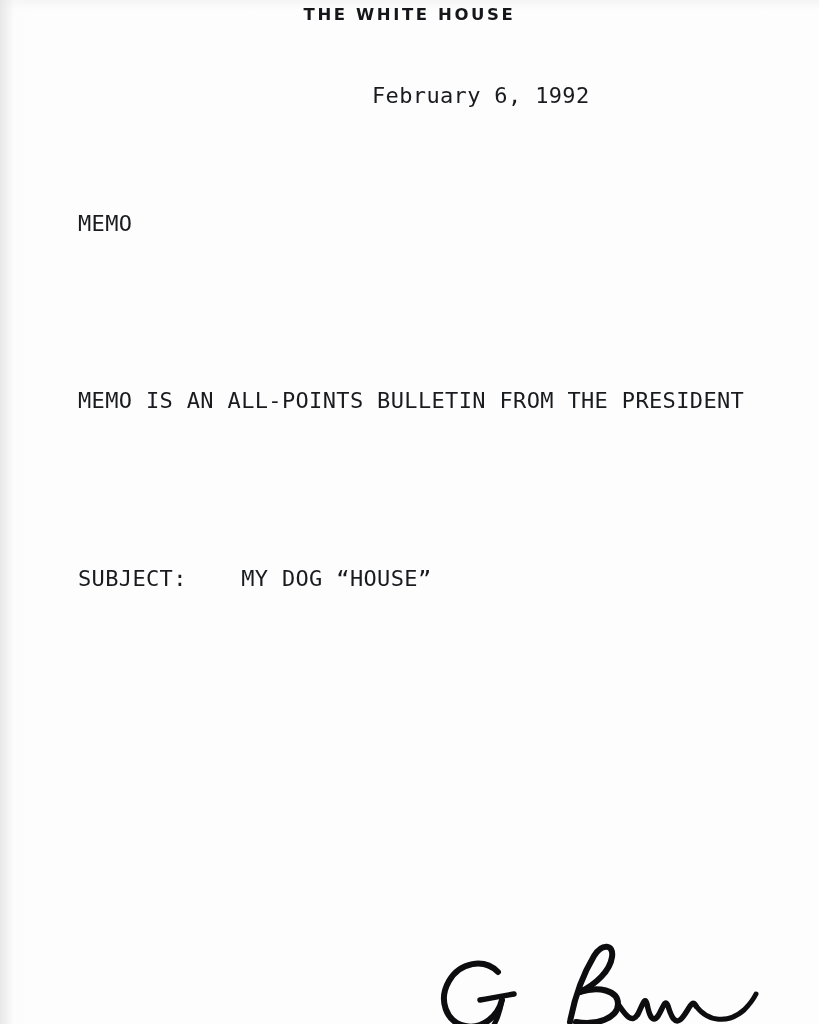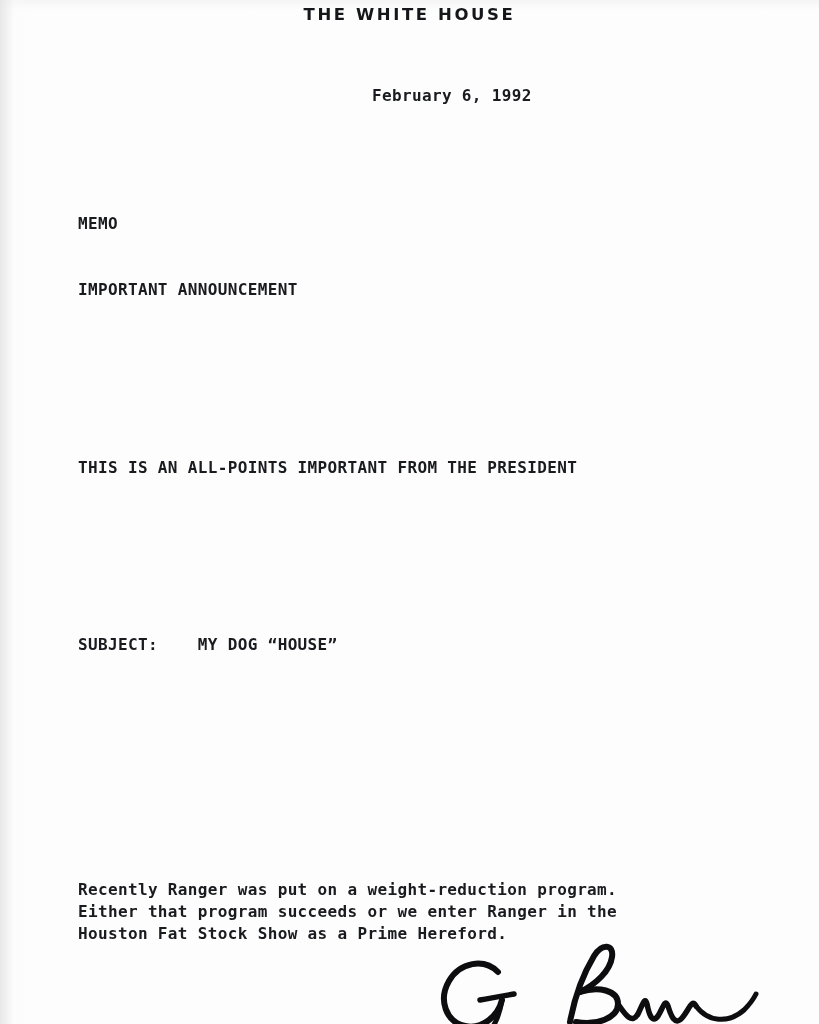--- a/index.html
+++ b/index.html
@@ -43,26 +43,26 @@
     top: 34px;
     font-size: 12.5px;
     font-weight: 700;
     letter-spacing: 2.9px;
   }
 
   
   .typed {
     position: absolute;
     font-family: "DejaVu Sans Mono", "Liberation Mono", monospace;
-    font-size: 16px;
+    font-size: 22px;
     line-height: 22.2px;
     letter-spacing: 0.35px;
     color: #1a1b1f;
     white-space: pre;
-    font-weight: 700;
+    font-weight: 400;
   }
 
   .date-line {
     left: 372px;
     top: 85px;
   }
 
   .body-block {
     left: 42px;
     top: 146px;
@@ -102,36 +102,32 @@
 <div class="page">
 
   <div class="letterhead letterhead-title">THE WHITE HOUSE</div>
 
 
   <div class="typed date-line">February 6, 1992</div>
 
   <div class="typed body-block">
 
     <p class="para">MEMO</p>
-    <p class="para">IMPORTANT ANNOUNCEMENT</p>
 
     <div class="gap"></div>
 
-    <p class="para">THIS IS AN ALL-POINTS IMPORTANT FROM THE PRESIDENT</p>
+    <p class="para">MEMO IS AN ALL-POINTS BULLETIN FROM THE PRESIDENT</p>
 
     <div class="gap"></div>
 
     <p class="para">SUBJECT:    MY DOG “HOUSE”</p>
 
     <div class="gap"></div>
     <div class="gap"></div>
 
-    <p class="para">Recently Ranger was put on a weight-reduction program.
-Either that program succeeds or we enter Ranger in the
-Houston Fat Stock Show as a Prime Hereford.</p>
     <div class="gap"></div>
 
     
     
 
     
     
 
     
     

